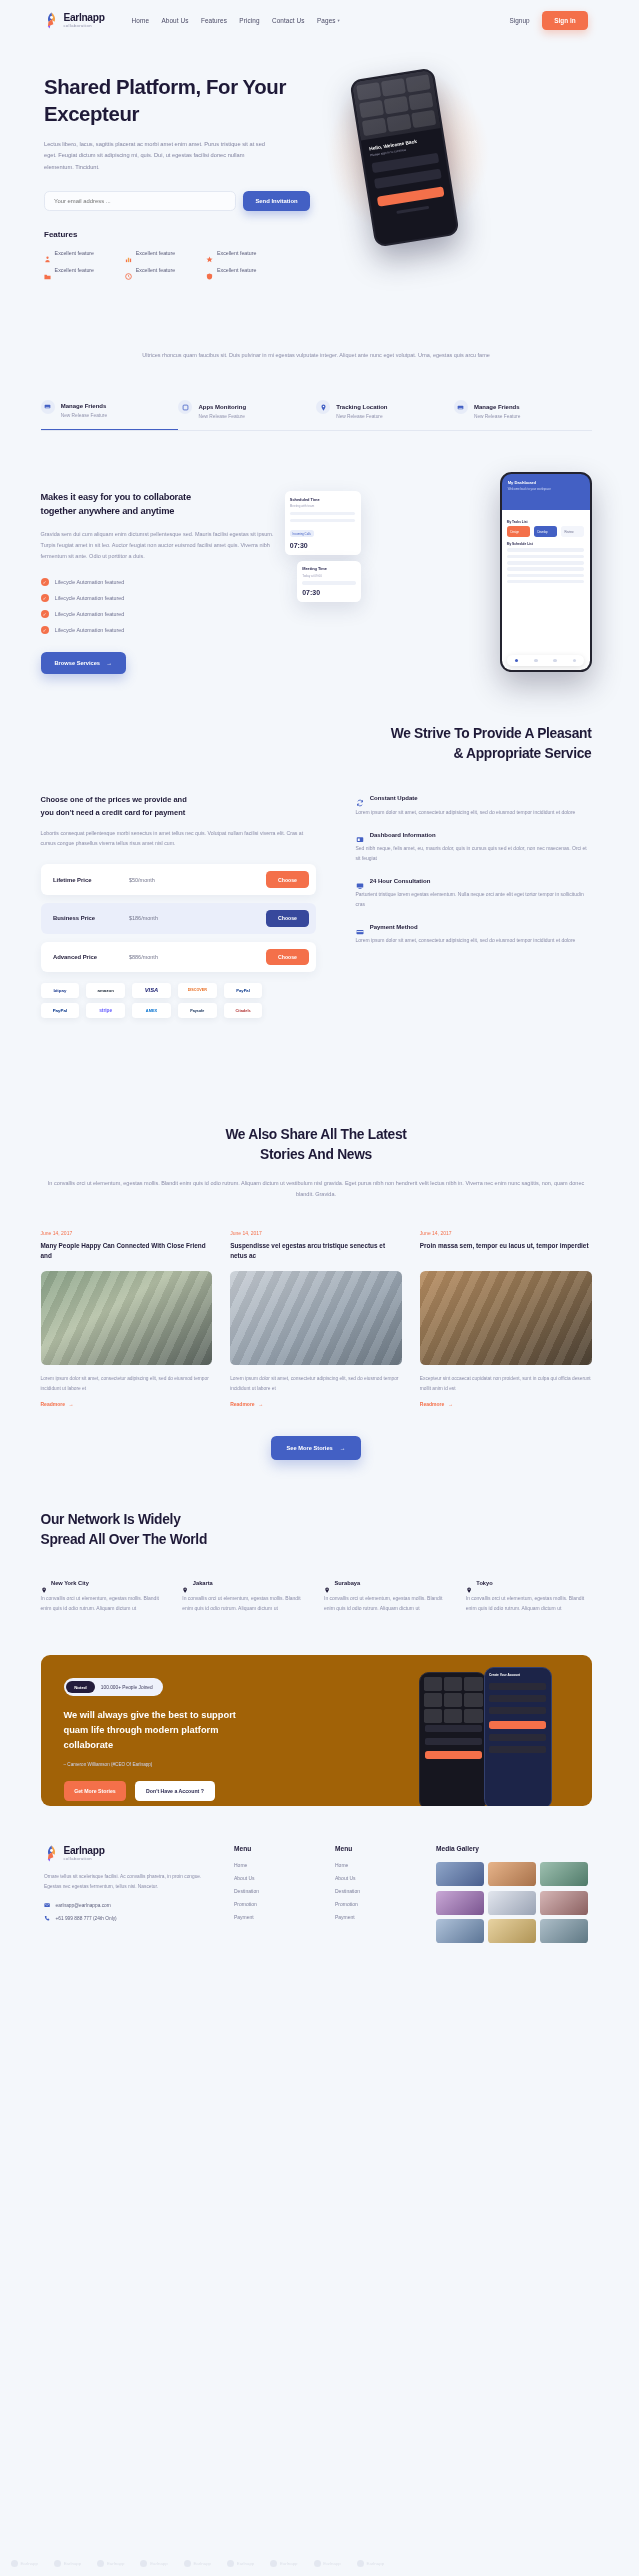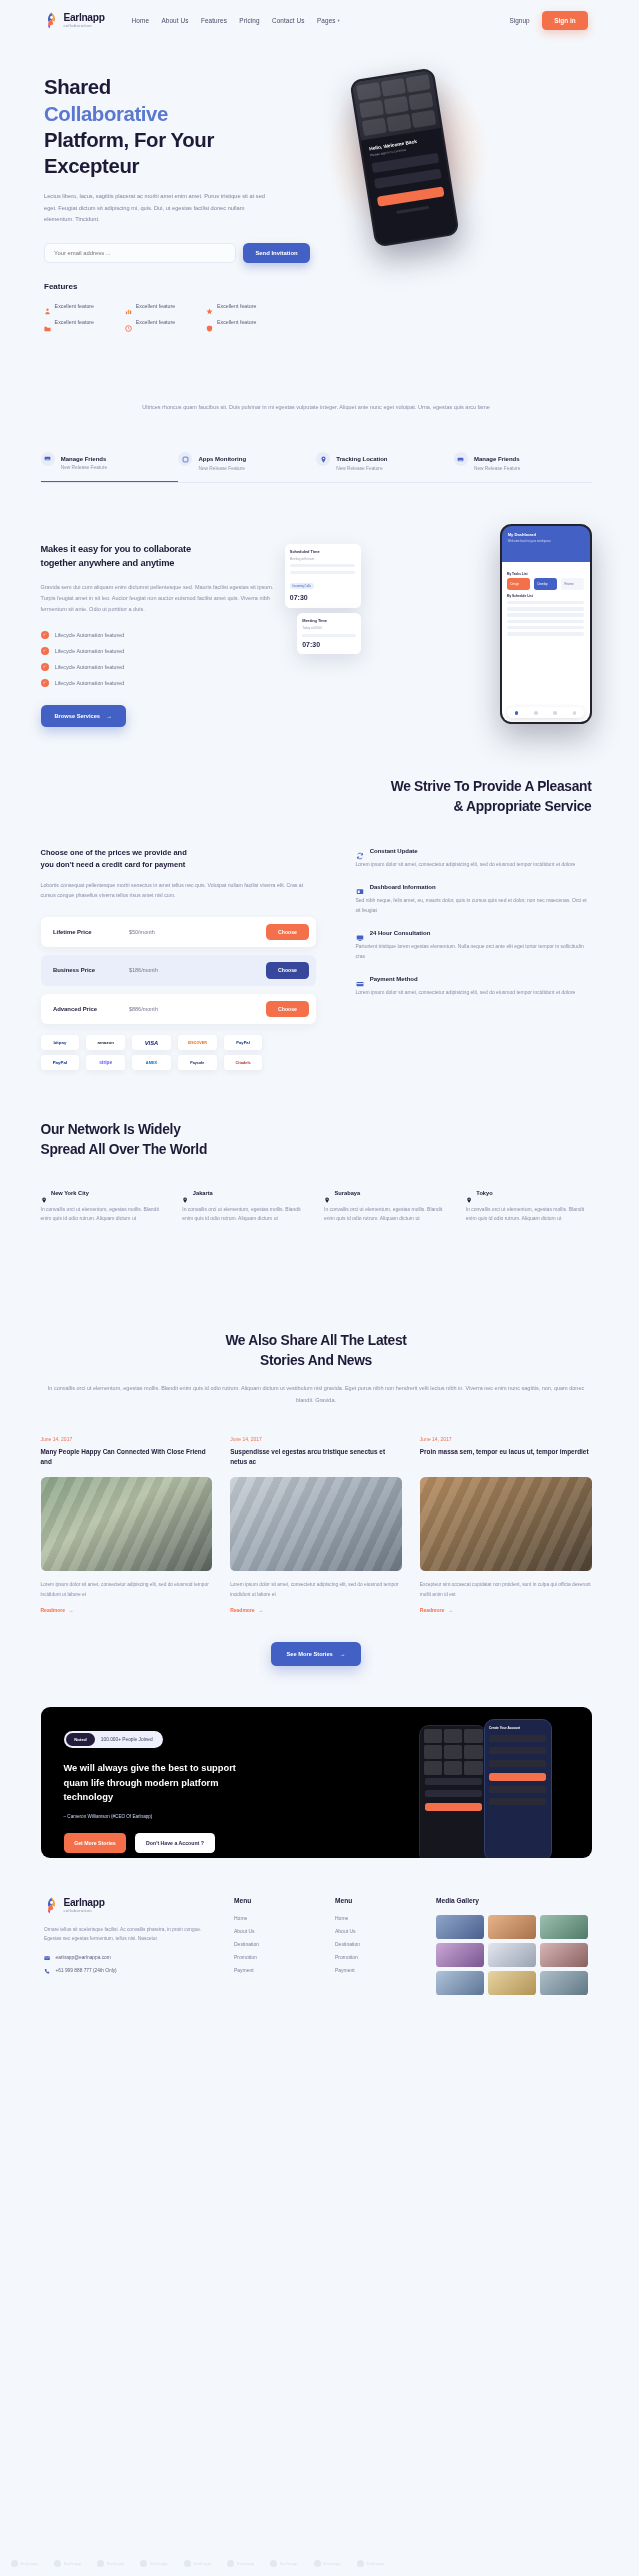--- a/index.html
+++ b/index.html
@@ -216,21 +216,21 @@
   .b-desc { font-size: 4.8px; line-height: 1.95; color: #8a8ca8; margin-top: 9px; }
   .b-more { font-size: 5px; color: #f4704a; font-weight: bold; margin-top: 7px; display: inline-flex; gap: 3.6px; align-items: center; }
   .stories-btn {
     margin-top: 27px; background: #4360c4; color: #fff; border: none; border-radius: 5.3px;
     font-size: 5.7px; font-weight: bold; padding: 9px 16px; cursor: pointer;
     box-shadow: 0 5.3px 12.4px rgba(67,96,196,.3); display: inline-flex; gap: 7px; align-items: center;
   }
 
   
   .cta {
-    margin: 41px auto 0; width: 551px; background: #000000; border-radius: 9px;
+    margin: 41px auto 0; width: 551px; background: #a16207; border-radius: 9px;
     display: flex; padding: 21px 0 0 23px; position: relative; height: 151px; overflow: hidden;
   }
   .cta-left { width: 293px; position: relative; z-index: 2; }
   .noted {
     display: inline-flex; align-items: center; gap: 6.2px; background: #eef1fb;
     border-radius: 10.7px; padding: 2.7px 9.8px 2.7px 2.7px;
   }
   .noted-tag { background: #231c3c; color: #fff; font-size: 4.4px; font-weight: bold; border-radius: 9px; padding: 3.6px 8px; }
   .noted-tx { font-size: 4.8px; color: #3c3a5c; }
   .cta-h { color: #fff; font-size: 9.3px; font-weight: bold; line-height: 1.6; margin-top: 12.4px; }
@@ -325,21 +325,20 @@
     <div class="nav-right">
       <a class="signup-link" href="#">Signup</a>
       <button class="signin-btn">Sign in</button>
     </div>
   </div>
 
   <div class="hero">
     <div class="hero-left">
       <h1 class="hero-title">
         <span>Shared</span>
-        <span class="accent">Collaborative</span>
         <span>Platform, For Your</span><br>
         <span>Excepteur</span>
       </h1>
       <p class="hero-desc">Lectus libero, lacus, sagittis placerat ac morbi amet enim amet. Purus tristique sit at sed eget. Feugiat dictum sit adipiscing mi, quis. Dui, ut egestas facilisi donec nullam elementum. Tincidunt.</p>
       <div class="email-row">
         <input class="email-input" placeholder="Your email address ..." style="">
         <button class="send-btn">Send Invitation</button>
       </div>
       <div class="features-h">Features</div>
       <div class="feat-grid">
@@ -612,69 +611,20 @@
                   <rect x="1" y="6.4" width="14" height="1.8" fill="#fff"></rect>
                 </svg></span>
             <span class="pf-t">Payment Method</span>
           </div>
           <p class="pf-d">Lorem ipsum dolor sit amet, consectetur adipisicing elit, sed do eiusmod tempor incididunt et dolore</p>
         </div>
       </div>
     </div>
   </div>
 
-  <div class="container sec5">
-    <h2 class="left-title">
-      <span>Our Network Is Widely</span><br>
-      <span>Spread All Over The World</span>
-    </h2>
-    <div class="city-grid">
-      <div>
-        <div class="city-h">
-            <span class="pin"><svg viewBox="0 0 16 16" width="6.2" height="6.2">
-                <path d="M8 1.2c-2.6 0-4.6 2-4.6 4.5C3.4 9.2 8 15 8 15s4.6-5.8 4.6-9.3c0-2.5-2-4.5-4.6-4.5z" fill="#1f1a38"></path>
-                <circle cx="8" cy="5.7" r="1.6" fill="#f4f7fb"></circle>
-              </svg></span>
-        <span class="city-n">New York City</span>
-          </div>
-        <p class="city-d">In convallis orci ut elementum, egestas mollis. Blandit enim quis id odio rutrum. Aliquam dictum ut</p>
-      </div>
-      <div>
-        <div class="city-h">
-            <span class="pin"><svg viewBox="0 0 16 16" width="6.2" height="6.2">
-                <path d="M8 1.2c-2.6 0-4.6 2-4.6 4.5C3.4 9.2 8 15 8 15s4.6-5.8 4.6-9.3c0-2.5-2-4.5-4.6-4.5z" fill="#1f1a38"></path>
-                <circle cx="8" cy="5.7" r="1.6" fill="#f4f7fb"></circle>
-              </svg></span>
-        <span class="city-n">Jakarta</span>
-          </div>
-        <p class="city-d">In convallis orci ut elementum, egestas mollis. Blandit enim quis id odio rutrum. Aliquam dictum ut</p>
-      </div>
-      <div>
-        <div class="city-h">
-            <span class="pin"><svg viewBox="0 0 16 16" width="6.2" height="6.2">
-                <path d="M8 1.2c-2.6 0-4.6 2-4.6 4.5C3.4 9.2 8 15 8 15s4.6-5.8 4.6-9.3c0-2.5-2-4.5-4.6-4.5z" fill="#1f1a38"></path>
-                <circle cx="8" cy="5.7" r="1.6" fill="#f4f7fb"></circle>
-              </svg></span>
-        <span class="city-n">Surabaya</span>
-          </div>
-        <p class="city-d">In convallis orci ut elementum, egestas mollis. Blandit enim quis id odio rutrum. Aliquam dictum ut</p>
-      </div>
-      <div>
-        <div class="city-h">
-            <span class="pin"><svg viewBox="0 0 16 16" width="6.2" height="6.2">
-                <path d="M8 1.2c-2.6 0-4.6 2-4.6 4.5C3.4 9.2 8 15 8 15s4.6-5.8 4.6-9.3c0-2.5-2-4.5-4.6-4.5z" fill="#1f1a38"></path>
-                <circle cx="8" cy="5.7" r="1.6" fill="#f4f7fb"></circle>
-              </svg></span>
-        <span class="city-n">Tokyo</span>
-          </div>
-        <p class="city-d">In convallis orci ut elementum, egestas mollis. Blandit enim quis id odio rutrum. Aliquam dictum ut</p>
-      </div>
-    </div>
-  </div>
-
   <div class="container sec6">
     <h2 class="sec-title">
       <span>We Also Share All The Latest</span><br>
       <span>Stories And News</span>
     </h2>
     <p class="sec-sub">In convallis orci ut elementum, egestas mollis. Blandit enim quis id odio rutrum. Aliquam dictum ut vestibulum nisl gravida. Eget purus nibh non hendrerit velit lectus nibh in. Viverra nec enim nunc sagittis, non, quam donec blandit. Gravida.</p>
     <div class="blog-grid">
       <div>
         <div class="b-date">June 14, 2017</div>
         <div class="b-title">Many People Happy Can Connected With Close Friend and</div>
@@ -705,30 +655,79 @@
             <span>→</span>
           </span>
       </div>
     </div>
     <button class="stories-btn">
       <span>See More Stories</span>
       <span>→</span>
     </button>
   </div>
 
+  <div class="container sec5">
+    <h2 class="left-title">
+      <span>Our Network Is Widely</span><br>
+      <span>Spread All Over The World</span>
+    </h2>
+    <div class="city-grid">
+      <div>
+        <div class="city-h">
+            <span class="pin"><svg viewBox="0 0 16 16" width="6.2" height="6.2">
+                <path d="M8 1.2c-2.6 0-4.6 2-4.6 4.5C3.4 9.2 8 15 8 15s4.6-5.8 4.6-9.3c0-2.5-2-4.5-4.6-4.5z" fill="#1f1a38"></path>
+                <circle cx="8" cy="5.7" r="1.6" fill="#f4f7fb"></circle>
+              </svg></span>
+        <span class="city-n">New York City</span>
+          </div>
+        <p class="city-d">In convallis orci ut elementum, egestas mollis. Blandit enim quis id odio rutrum. Aliquam dictum ut</p>
+      </div>
+      <div>
+        <div class="city-h">
+            <span class="pin"><svg viewBox="0 0 16 16" width="6.2" height="6.2">
+                <path d="M8 1.2c-2.6 0-4.6 2-4.6 4.5C3.4 9.2 8 15 8 15s4.6-5.8 4.6-9.3c0-2.5-2-4.5-4.6-4.5z" fill="#1f1a38"></path>
+                <circle cx="8" cy="5.7" r="1.6" fill="#f4f7fb"></circle>
+              </svg></span>
+        <span class="city-n">Jakarta</span>
+          </div>
+        <p class="city-d">In convallis orci ut elementum, egestas mollis. Blandit enim quis id odio rutrum. Aliquam dictum ut</p>
+      </div>
+      <div>
+        <div class="city-h">
+            <span class="pin"><svg viewBox="0 0 16 16" width="6.2" height="6.2">
+                <path d="M8 1.2c-2.6 0-4.6 2-4.6 4.5C3.4 9.2 8 15 8 15s4.6-5.8 4.6-9.3c0-2.5-2-4.5-4.6-4.5z" fill="#1f1a38"></path>
+                <circle cx="8" cy="5.7" r="1.6" fill="#f4f7fb"></circle>
+              </svg></span>
+        <span class="city-n">Surabaya</span>
+          </div>
+        <p class="city-d">In convallis orci ut elementum, egestas mollis. Blandit enim quis id odio rutrum. Aliquam dictum ut</p>
+      </div>
+      <div>
+        <div class="city-h">
+            <span class="pin"><svg viewBox="0 0 16 16" width="6.2" height="6.2">
+                <path d="M8 1.2c-2.6 0-4.6 2-4.6 4.5C3.4 9.2 8 15 8 15s4.6-5.8 4.6-9.3c0-2.5-2-4.5-4.6-4.5z" fill="#1f1a38"></path>
+                <circle cx="8" cy="5.7" r="1.6" fill="#f4f7fb"></circle>
+              </svg></span>
+        <span class="city-n">Tokyo</span>
+          </div>
+        <p class="city-d">In convallis orci ut elementum, egestas mollis. Blandit enim quis id odio rutrum. Aliquam dictum ut</p>
+      </div>
+    </div>
+  </div>
+
   <div class="cta">
     <div class="cta-left">
       <span class="noted">
         <span class="noted-tag">Noted</span>
         <span class="noted-tx">100.000+ People Joined</span>
       </span>
       <div class="cta-h">
         <span>We will always give the best to support</span><br>
         <span>quam life through modern platform</span><br>
-        <span>technology</span>
+        <span>collaborate</span>
       </div>
       <div class="cta-by">– Cameron Williamson (#CEO Of Earlnapp)</div>
       <div class="cta-btns">
         <button class="cta-b1">Get More Stories</button>
         <button class="cta-b2">Don't Have a Account ?</button>
       </div>
     </div>
     <div class="cta-phones">
       <div class="cp cp1">
         <div class="cp-grid">

